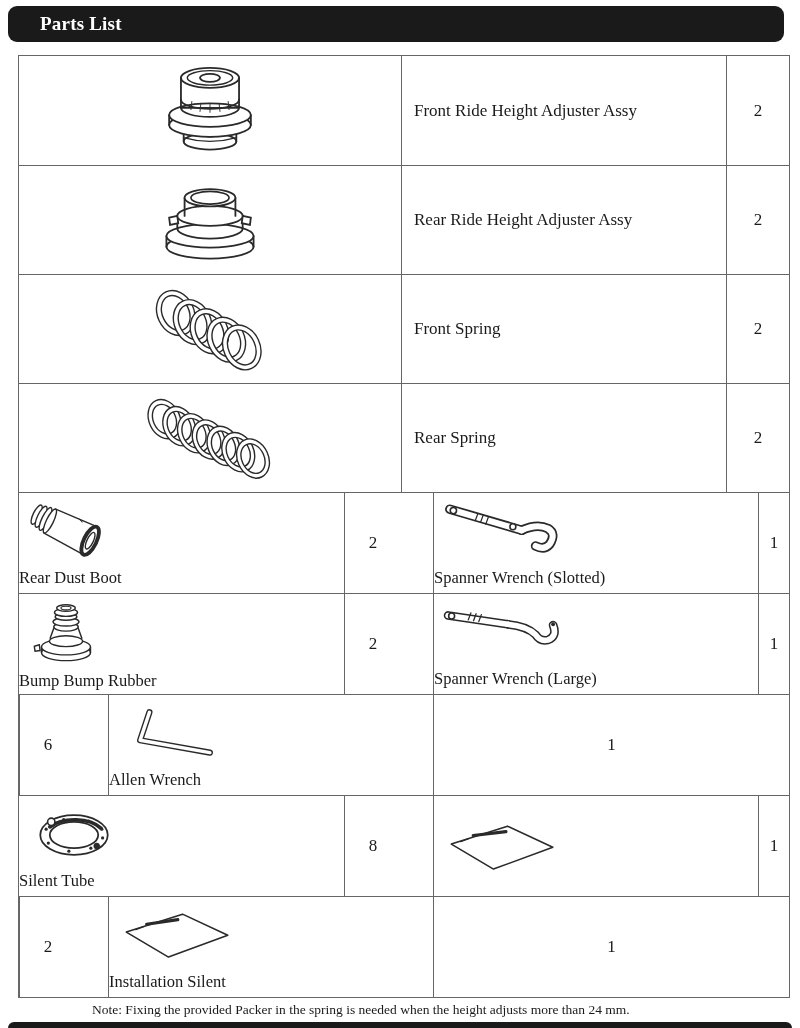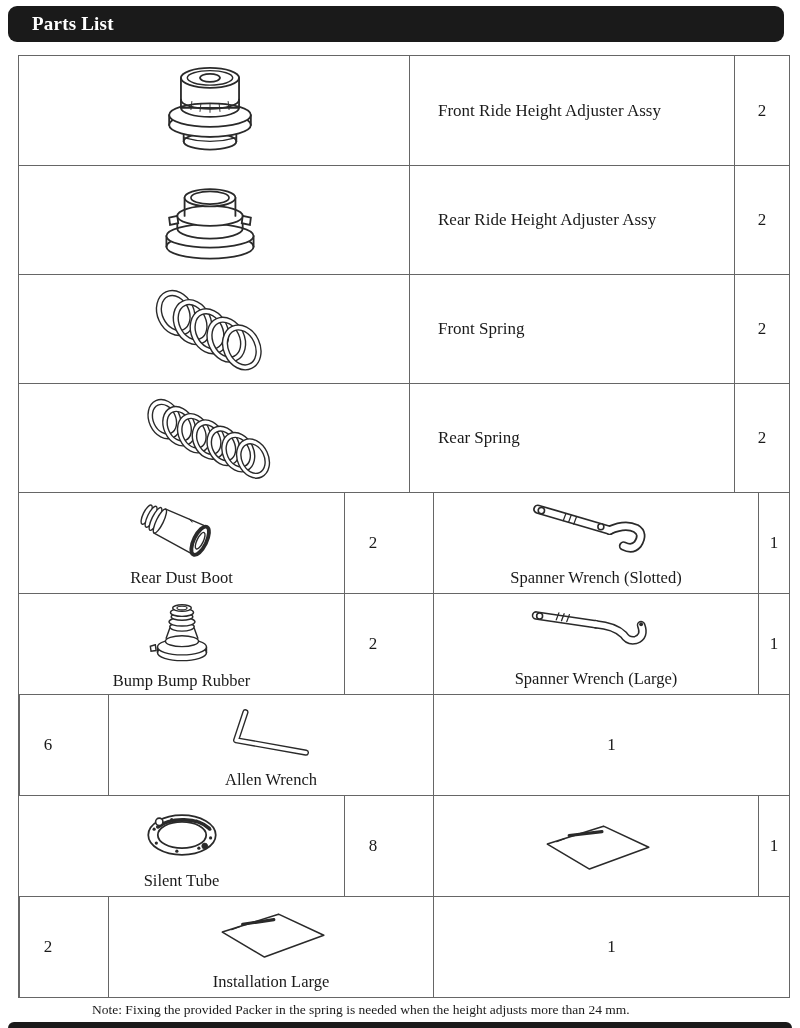--- a/index.html
+++ b/index.html
@@ -1,34 +1,34 @@
 <!DOCTYPE html>
 <html><head>
 <meta charset="utf-8">
 <style>
   html,body{margin:0;padding:0;background:#fff;}
   .page{position:relative;width:800px;height:1028px;background:#fff;
         font-family:"Liberation Serif", serif;color:#1a1a1a;overflow:hidden;}
   .header-bar{position:absolute;left:8px;top:6px;width:776px;height:36px;
         background:#1a1a1a;border-radius:9px;display:flex;align-items:center;
-        padding-left:24px;box-sizing:border-box;}
+        padding-left:32px;box-sizing:border-box;}
   .header-bar .title{color:#fff;font-weight:bold;font-size:19px;letter-spacing:.2px;}
   .parts-table{position:absolute;left:18px;top:55px;width:772px;
         border:1px solid #666;box-sizing:border-box;background:#fff;}
   .row{display:flex;border-top:1px solid #666;box-sizing:border-box;}
   .row:first-child{border-top:none;}
   .row.full{height:109px;}
   .row.split{height:101px;}
   .cell{box-sizing:border-box;}
   .img-cell{width:382px;display:flex;align-items:center;justify-content:center;}
   .desc-cell{width:325px;border-left:1px solid #666;display:flex;align-items:center;
-        padding-left:28px;font-size:17px;margin-left:8px;}
+        padding-left:12px;font-size:17px;}
   .qty-cell{flex:1;border-left:1px solid #666;display:flex;align-items:center;
         justify-content:center;font-size:17px;}
-  .part-cell{width:325px;display:flex;flex-direction:column;align-items:center;}
+  .part-cell{width:325px;display:flex;flex-direction:column;align-items:flex-start;}
   .part-cell.right{border-left:1px solid #666;margin-left:32px;}
   .sqty-cell{width:57px;border-left:1px solid #666;display:flex;align-items:center;
         justify-content:center;font-size:17px;}
   .part-img{flex:1;display:flex;align-items:center;justify-content:center;padding-top:4px;}
   .part-label{height:26px;font-size:16.5px;line-height:22px;}
   .note{position:absolute;left:0;top:1002px;width:800px;box-sizing:border-box;
         padding-left:92px;font-size:13.5px;white-space:nowrap;}
   .bottom-bar{position:absolute;left:8px;right:8px;bottom:0;height:6px;
         background:#1a1a1a;border-radius:8px 8px 0 0;}
   svg{display:block;}
@@ -265,21 +265,21 @@
       <div class="cell part-cell right">
         <div class="part-img">
           <svg viewBox="0 0 170 82" width="133" height="64">
             <g stroke="#2a2a2a" fill="#fff" stroke-linejoin="round" stroke-linecap="round">
               <path d="M22,36 L94,13 L152,40 L76,68 Z" stroke-width="2"></path>
               <path d="M48,26 L88,20" stroke-width="4" fill="none"></path>
               <path d="M34,33 L44,29" stroke-width="1.5" fill="none"></path>
             </g>
           </svg>
         </div>
-        <div class="part-label">Installation Large</div>
+        <div class="part-label">Installation Silent</div>
       </div>
       <div class="cell qty-cell">1</div>
     </div>
 
   </div>
 
   <div class="note">Note: Fixing the provided Packer in the spring is needed when the height adjusts more than 24 mm.</div>
 
   <div class="bottom-bar"></div>
 

